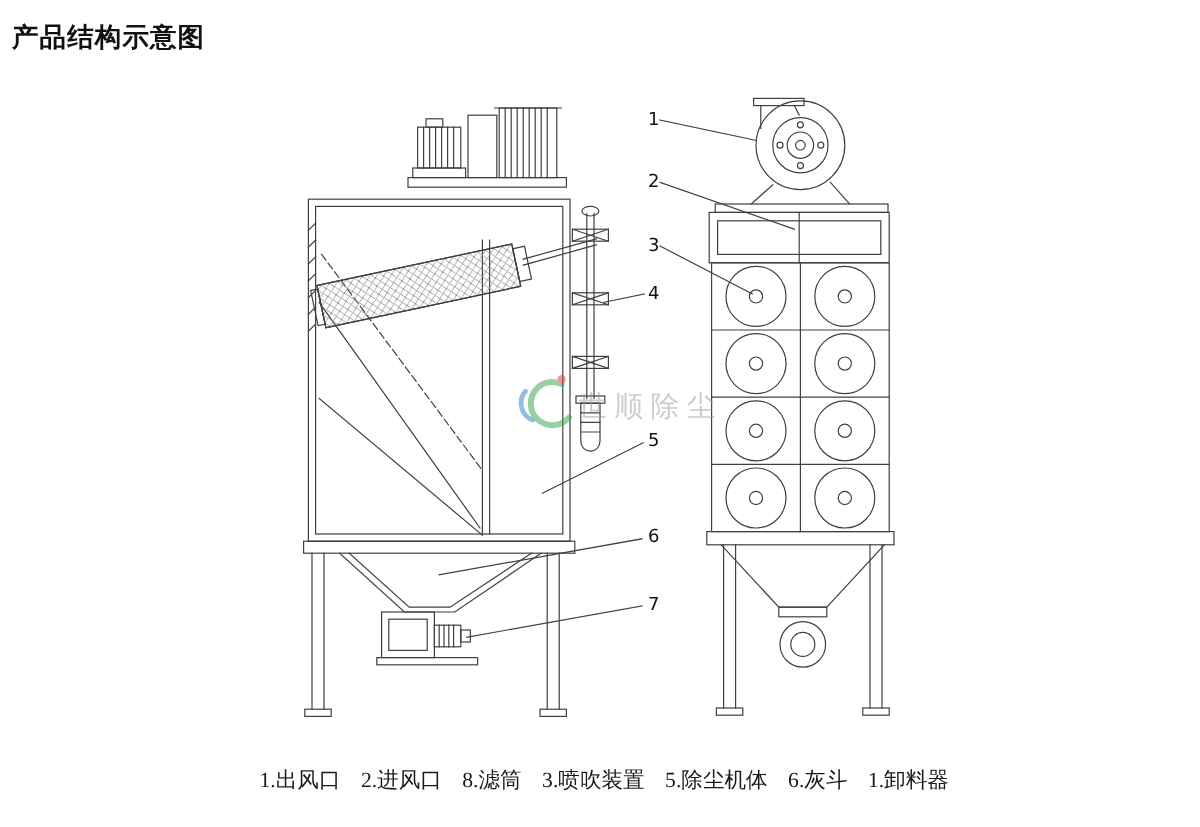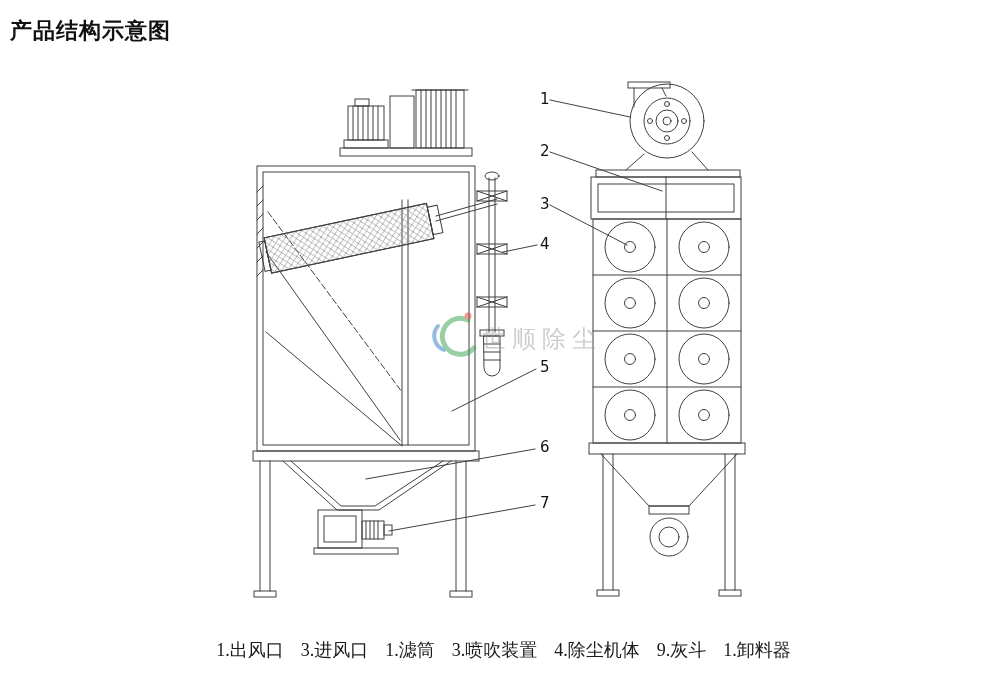--- a/index.html
+++ b/index.html
@@ -237,21 +237,21 @@
     <g opacity="0.5">
       <path d="M468,320 a18,18 0 1 0 6,28" fill="none" stroke="#35a24a" stroke-width="5" stroke-linecap="round"></path>
       <path d="M444,350 a15,15 0 0 1 -6,-24" fill="none" stroke="#2b7bbf" stroke-width="4" stroke-linecap="round"></path>
       <circle cx="468" cy="316" r="3.5" fill="#e23b2e"></circle>
       <text class="wm-text" x="482" y="347">世顺除尘</text>
     </g>
   </svg>
 
   <div class="legend">
     <span>1.出风口</span>
-    <span>3.进风口</span>
-    <span>1.滤筒</span>
+    <span>2.进风口</span>
+    <span>8.滤筒</span>
     <span>3.喷吹装置</span>
-    <span>4.除尘机体</span>
-    <span>9.灰斗</span>
+    <span>5.除尘机体</span>
+    <span>6.灰斗</span>
     <span>1.卸料器</span>
   </div>
 
 </div>
 
 </body></html>

